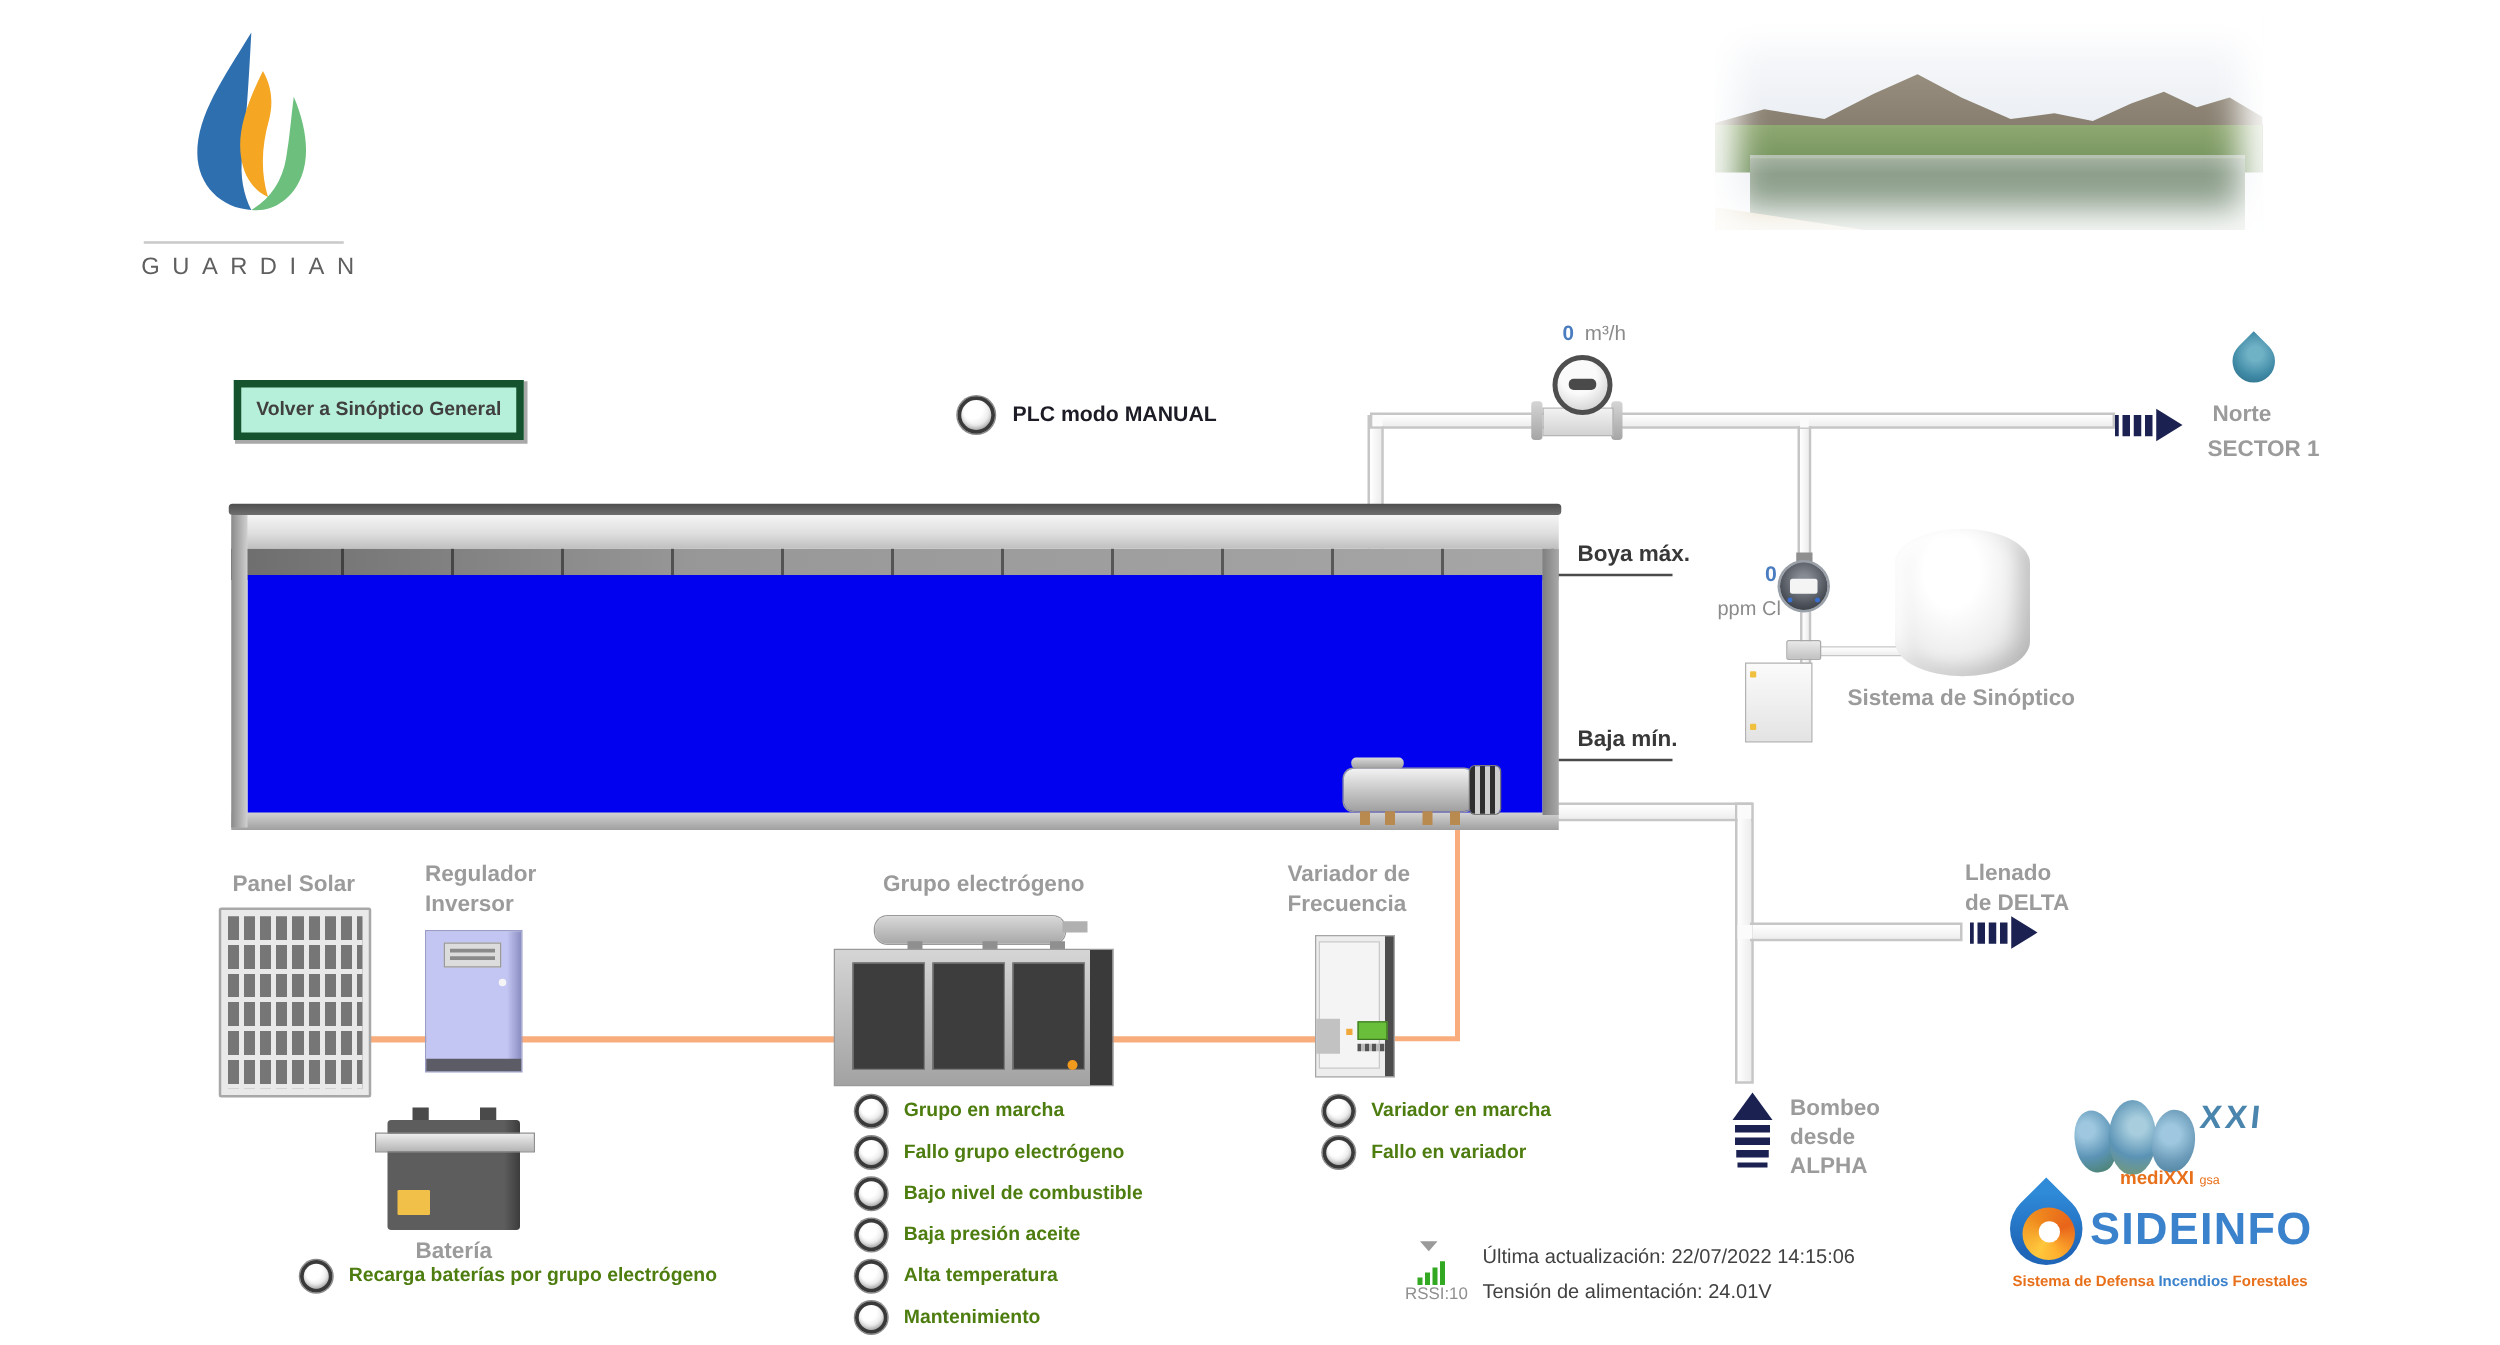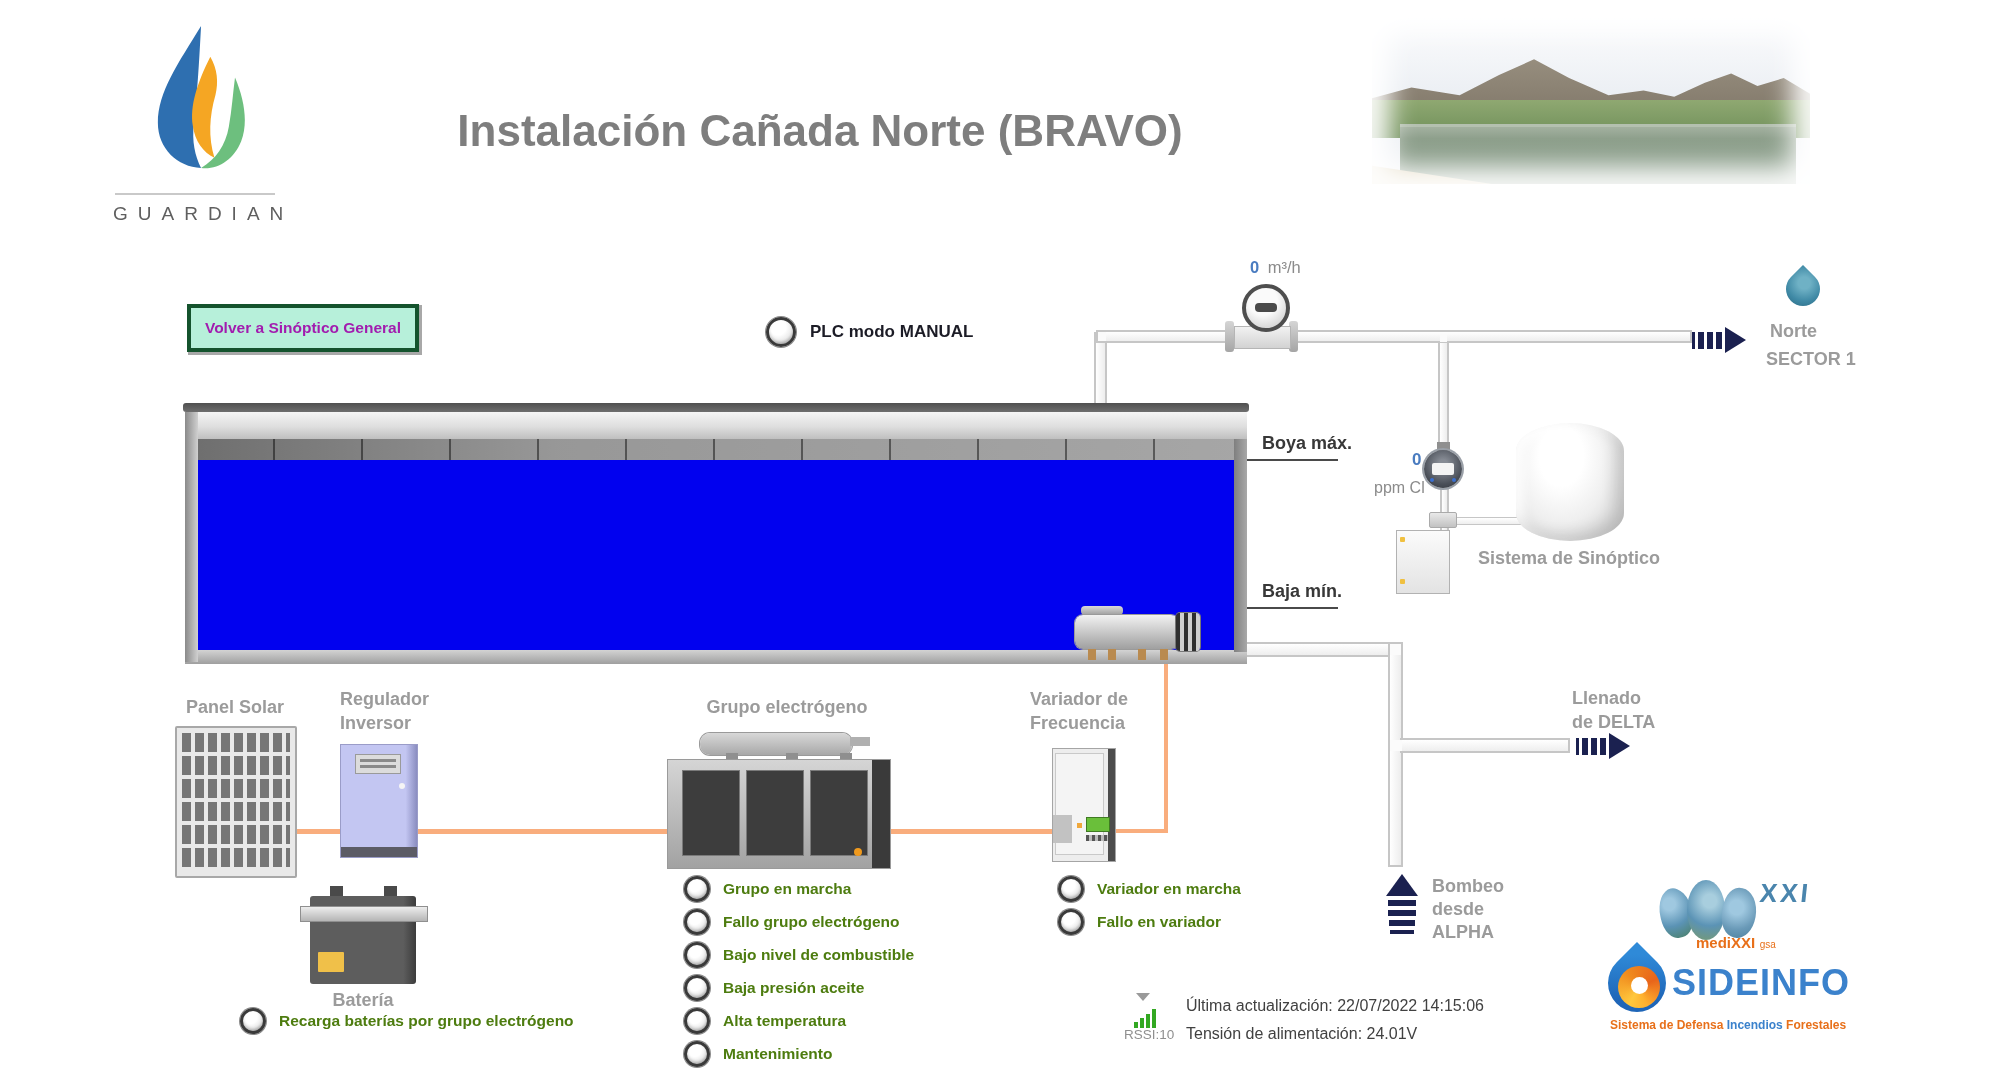--- a/index.html
+++ b/index.html
@@ -23,41 +23,40 @@
   
   .dash-arrow{position:absolute;display:flex;align-items:center;gap:3px;}
   .dash{background:var(--arrow_navy,#1b2150);width:6px;height:17px;}
   .tri-right{width:0;height:0;border-top:13px solid transparent;border-bottom:13px solid transparent;
              border-left:21px solid var(--arrow_navy,#1b2150);}
   .tri-up{width:0;height:0;border-left:16px solid transparent;border-right:16px solid transparent;
           border-bottom:22px solid var(--arrow_navy,#1b2150);}
   .updash{background:var(--arrow_navy,#1b2150);height:6px;margin-top:4px;}
   
   .btn{position:absolute;display:flex;align-items:center;justify-content:center;
-       background:var(--button_bg,#b7f0da);border:4px solid #14532d;box-shadow:2px 2px 0 1px #a8a8a8;
-       font-weight:700;font-size:15.5px;color:#a21caf;cursor:pointer;}
+       background:var(--button_bg,#b7f0da);border:6px solid #14532d;box-shadow:2px 2px 0 1px #a8a8a8;
+       font-weight:700;font-size:15.5px;color:#404040;cursor:pointer;}
   
   .tank-seg{background-image:repeating-linear-gradient(to right, rgba(100,100,100,.75) 0 2px, rgba(0,0,0,0) 2px 88px);}
 </style>
 </head>
 <body>
 
 <div class="canvas">
 
   <div class="abs" style="left:147px;top:26px;width:104px;height:144px;">
     <svg viewBox="0 0 100 140" width="104" height="144">
       <path d="M52 0 C30 36 10 64 10 94 C10 119 29 137 52 138 C46 126 43 112 45 95 C48 70 50 38 52 0 Z" fill="#2e6fb0"></path>
       <path d="M61 30 C48 56 41 78 44 97 C46 112 54 123 65 128 C59 108 60 88 66 67 C69 55 68 42 61 30 Z" fill="#f5a623"></path>
       <path d="M85 50 C94 71 98 94 91 112 C84 130 68 140 52 138 C66 130 76 116 79 98 C82 81 83 65 85 50 Z" fill="#6dbf7e"></path>
     </svg>
   </div>
   <div class="abs" style="left:115px;top:193px;width:160px;height:2px;background:#c9c9c9;"></div>
   <div class="abs" style="left:113px;top:203px;width:190px;font-size:19px;color:#5f5f5f;letter-spacing:10px;">GUARDIAN</div>
 
-  <div class="abs" style="left:420px;top:106px;width:800px;text-align:center;font-size:44px;font-weight:700;color:var(--title_gray,#7e7e7e);">Instalación Cañada Norte (BRAVO)</div>
 
   <div class="abs" style="left:1372px;top:12px;width:438px;height:172px;overflow:hidden;">
     <div class="abs" style="inset:0;background:linear-gradient(#fdfdfe,#e9edf2 55%,#f3f5f7);"></div>
     <div class="abs" style="left:0;top:38px;width:438px;height:78px;background:linear-gradient(#9a9181,#7d7466);
          clip-path:polygon(0 100%,0 62%,9% 48%,20% 58%,29% 32%,37% 12%,45% 36%,54% 58%,62% 52%,69% 60%,76% 42%,82% 30%,88% 46%,94% 36%,100% 56%,100% 100%);"></div>
     <div class="abs" style="left:0;top:88px;width:438px;height:38px;background:linear-gradient(#8fa871,#6f8f5a);"></div>
     <div class="abs" style="left:28px;top:112px;width:396px;height:60px;background:linear-gradient(#a3b1a0,#8d9f8b 20%,#7f9480);border-top:3px solid #b4c0b0;"></div>
     <div class="abs" style="left:0;top:146px;width:120px;height:26px;background:#ddd2b6;clip-path:polygon(0 30%,100% 100%,0 100%);"></div>
     <div class="abs" style="inset:0;box-shadow:inset 0 0 26px 18px rgba(255,255,255,.95);"></div>
   </div>

